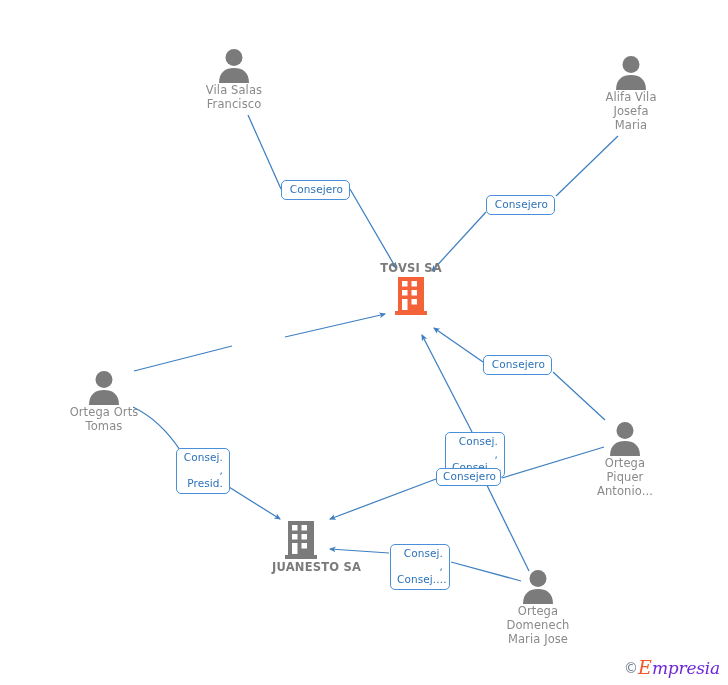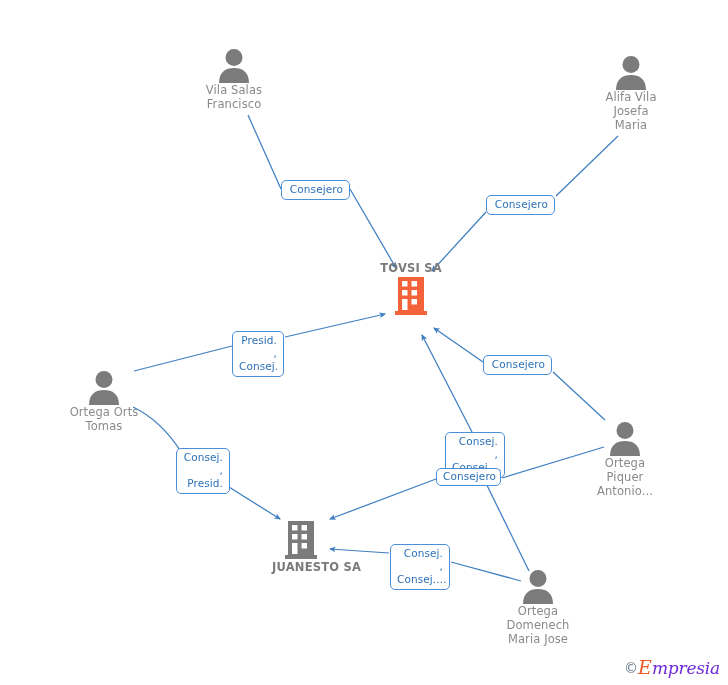--- a/index.html
+++ b/index.html
@@ -234,22 +234,20 @@
     </span>
     <span class="label">Ortega
 Domenech
 Maria Jose</span>
   </div>
 
   <div class="edge-label" style="left:281px; top:180px; width:69px;">Consejero</div>
 
   <div class="edge-label" style="left:486px; top:195px; width:69px;">Consejero</div>
 
-  <div class="edge-label" style="left:232px; top:331px; width:52px;">Presid. ,
-Consej.</div>
 
   <div class="edge-label" style="left:483px; top:355px; width:69px;">Consejero</div>
 
   <div class="edge-label" style="left:176px; top:448px; width:54px;">Consej. ,
 Presid.</div>
 
   <div class="edge-label" style="left:445px; top:432px; width:60px;">Consej. ,
 Consej....</div>
 
   <div class="edge-label" style="left:436px; top:468px; width:65px; padding-top:1px; padding-bottom:2px;">Consejero</div>

